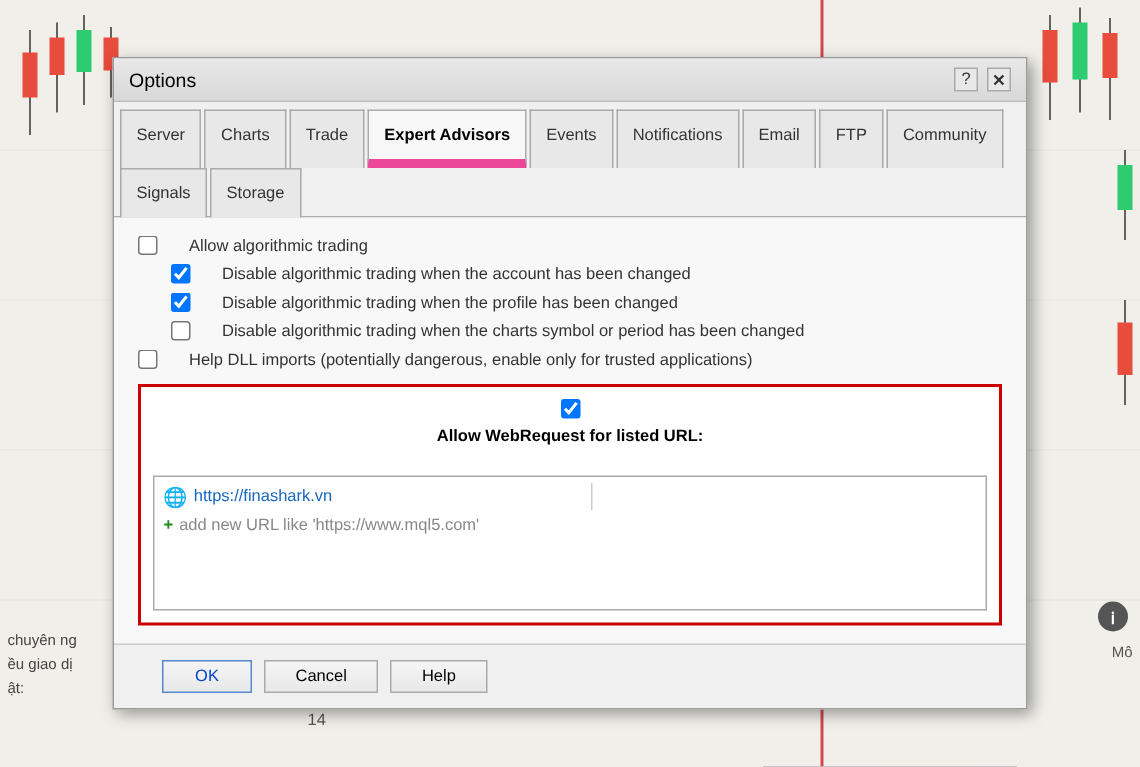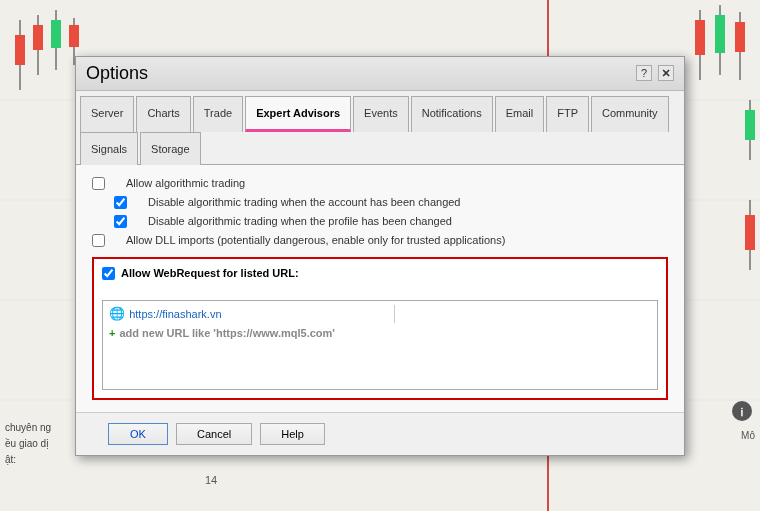--- a/index.html
+++ b/index.html
@@ -53,21 +53,21 @@
       background: linear-gradient(to bottom, #e8e8e8, #d8d8d8);
       border-bottom: 1px solid #bbb;
       padding: 6px 10px;
       display: flex;
       align-items: center;
       justify-content: space-between;
       user-select: none;
     }
 
     .dialog-title {
-      font-size: 18px;
+      font-size: 13px;
       font-weight: normal;
       color: #000;
     }
 
     .dialog-controls {
       display: flex;
       gap: 6px;
       align-items: center;
     }
 
@@ -116,21 +116,21 @@
       background: #e8e8e8;
       cursor: pointer;
       margin-right: 2px;
       color: #333;
       position: relative;
       bottom: -1px;
     }
 
     .tab.active {
       background: #f8f8f8;
-      border-bottom: 3px solid #ec4899;
+      border-bottom: 6px solid #ec4899;
       font-weight: bold;
       color: #000;
       z-index: 1;
     }
 
     
     .dialog-content {
       padding: 12px 16px;
       background: #f8f8f8;
     }
@@ -164,23 +164,24 @@
     
     .url-section {
       border: 2px solid #cc0000;
       padding: 8px;
       margin-top: 10px;
       background: #fff;
     }
 
     .url-header {
       display: flex;
-      align-items: flex-start;
+      align-items: center;
       gap: 6px;
       margin-bottom: 20px;
+      flex-direction: column;
     }
 
     .url-header input[type="checkbox"] {
       width: 13px;
       height: 13px;
     }
 
     .url-header label {
       font-size: 11px;
       font-weight: bold;
@@ -378,45 +379,49 @@
       <div class="option-row indented">
         <input type="checkbox" checked="" style="">
         <label>Disable algorithmic trading when the account has been changed</label>
       </div>
 
       <div class="option-row indented">
         <input type="checkbox" checked="" style="">
         <label>Disable algorithmic trading when the profile has been changed</label>
       </div>
 
+      <div class="option-row indented">
+        <input type="checkbox" style="">
+        <label>Disable algorithmic trading when the charts symbol or period has been changed</label>
+      </div>
 
 
       <div class="option-row" style="margin-top: 4px;">
         <input type="checkbox" style="">
-        <label>Allow DLL imports (potentially dangerous, enable only for trusted applications)</label>
+        <label>Help DLL imports (potentially dangerous, enable only for trusted applications)</label>
       </div>
 
       <div class="url-section">
 
         <div class="url-header">
           <input type="checkbox" checked="" style="">
           <label>Allow WebRequest for listed URL:</label>
         </div>
 
         <div class="url-list-container">
 
           <div class="url-row">
             <span class="globe-icon">🌐</span>
             <span class="url-text">https://finashark.vn</span>
             <div style="flex: 1; border-left: 1px solid #ccc; height: 18px; margin-left: 4px;"></div>
           </div>
 
           <div class="url-add-row">
             <span class="plus-icon">+</span>
-            <span style="color: #888; font-weight: bold;">add new URL like 'https://www.mql5.com'</span>
+            <span style="color: #888;">add new URL like 'https://www.mql5.com'</span>
           </div>
         </div>
       </div>
 
     </div>
 
     <div class="dialog-footer">
       <button class="footer-btn primary">OK</button>
       <button class="footer-btn">Cancel</button>
       <button class="footer-btn">Help</button>

